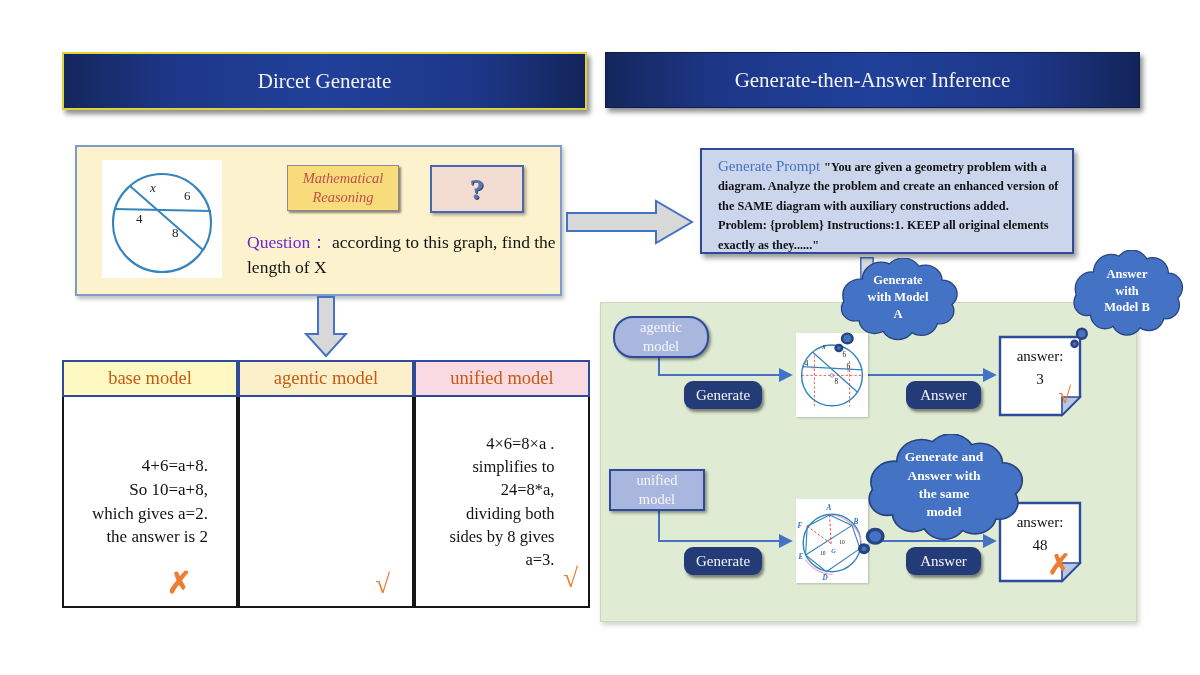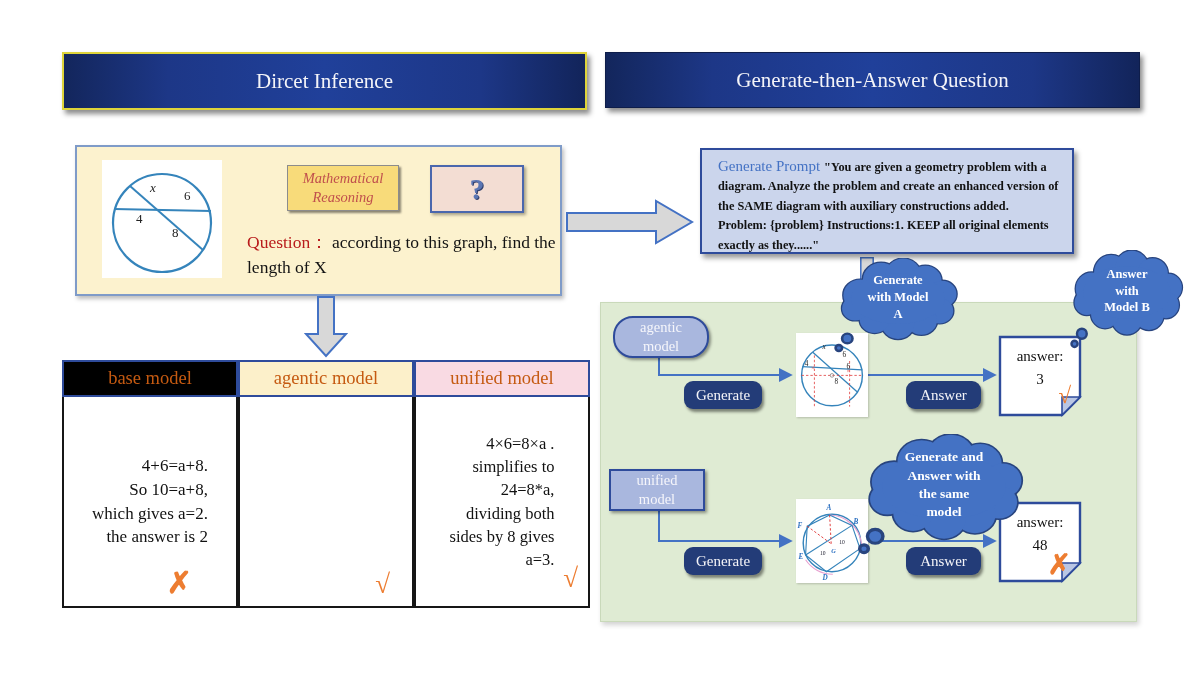--- a/index.html
+++ b/index.html
@@ -17,21 +17,21 @@
 
   
   .qbox{background:#fcf2ce;border:2px solid #7f9bc8;box-shadow:2px 3px 4px rgba(0,0,0,.25);}
   .qdiagram{background:#fff;}
   .badge-math{background:#f8db7a;border:1.5px solid #8c8c8c;box-shadow:2px 2px 2px rgba(0,0,0,.45);
       color:#c0504d;font-size:14.5px;line-height:1.3;display:flex;align-items:center;justify-content:center;text-align:center;}
   .badge-q{background:#f3ddd3;border:2px solid #4a67ad;box-shadow:2px 2px 3px rgba(0,0,0,.35);
       color:#5b76b4;font-size:30px;font-weight:bold;display:flex;align-items:center;justify-content:center;
       text-shadow:1px 1px 0 #33416e;}
   .qtext{font-size:17.5px;line-height:1.42;color:#141414;}
-  .qlabel{color:#b91c1c;}
+  .qlabel{color:#6d28d9;}
 
   
   .prompt{background:#cbd5ec;border:2.5px solid #2e4b9b;box-shadow:3px 4px 5px rgba(0,0,0,.4);
           padding:7px 12px 6px 16px;color:#111;}
   .prompt .plabel{color:#4472c4;font-size:15px;}
   .prompt .pbody{font-size:12.3px;font-weight:bold;line-height:1.5;}
 
   
   .tcol{position:absolute;top:0;bottom:0;display:flex;flex-direction:column;}
   .thead{height:37px;display:flex;align-items:center;justify-content:center;font-size:18.5px;color:#c55a11;
@@ -56,24 +56,24 @@
   .bubble svg{position:absolute;inset:0;width:100%;height:100%;}
   .btext{position:absolute;left:8%;right:8%;top:6%;bottom:24%;display:flex;align-items:center;justify-content:center;
          text-align:center;color:#fff;font-weight:bold;font-size:12.5px;line-height:1.35;}
 </style>
 </head>
 <body>
 
 <div id="stage">
 
   <div class="abs hdr hdr-left" style="left:62px;top:52px;width:521px;height:54px;">
-    <span>Dircet Inference</span>
+    <span>Dircet Generate</span>
   </div>
   <div class="abs hdr hdr-right" style="left:605px;top:52px;width:533px;height:54px;">
-    <span>Generate-then-Answer Question</span>
+    <span>Generate-then-Answer Inference</span>
   </div>
 
   <div class="abs qbox" style="left:75px;top:145px;width:483px;height:147px;">
     <div class="abs qdiagram" style="left:25px;top:13px;width:120px;height:118px;">
       <svg width="120" height="118" viewBox="0 0 120 118">
         <circle cx="60" cy="63" r="49" fill="none" stroke="#3584bb" stroke-width="2.2"></circle>
         <line x1="12" y1="49" x2="109" y2="51" stroke="#3584bb" stroke-width="2"></line>
         <line x1="28" y1="26" x2="101" y2="90" stroke="#3584bb" stroke-width="2"></line>
         <text x="48" y="32" font-size="13" font-style="italic" fill="#222">x</text>
         <text x="82" y="40" font-size="13" fill="#222">6</text>
@@ -102,21 +102,21 @@
     <polygon points="14,1 30,1 30,38 42,38 22,60 2,38 14,38" fill="#d8d8d8" stroke="#4472c4" stroke-width="2"></polygon>
   </svg>
 
   <div class="abs prompt" style="left:700px;top:148px;width:374px;height:106px;box-sizing:border-box;">
     <span class="plabel">Generate Prompt</span>
     <span class="pbody">"You are given a geometry problem with a diagram. Analyze the problem and create an enhanced version of the SAME diagram with auxiliary constructions added.  Problem: {problem} Instructions:1. KEEP all original elements exactly as they......"</span>
   </div>
 
   <div class="abs" style="left:62px;top:360px;width:528px;height:248px;">
     <div class="tcol" style="left:0;width:176px;">
-      <div class="thead" style="background:#000000;">base model</div>
+      <div class="thead" style="background:#fef9c3;">base model</div>
       <div class="tbody">
         <div class="pre">4+6=a+8.
 So 10=a+8,
 which gives a=2.
 the answer is 2</div>
         <div class="verdict" style="right:44px;bottom:2px;font-size:30px;">✗</div>
       </div>
     </div>
     <div class="tcol" style="left:176px;width:176px;">
       <div class="thead" style="background:#fcf0ca;">agentic model</div>

